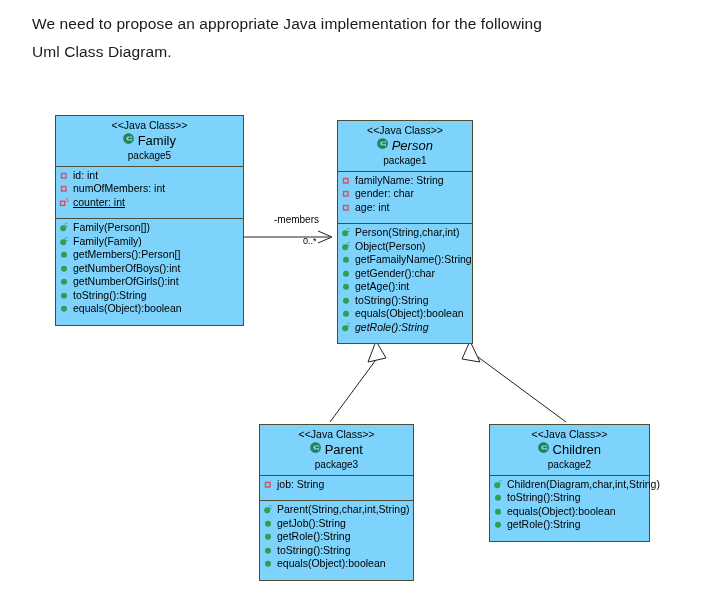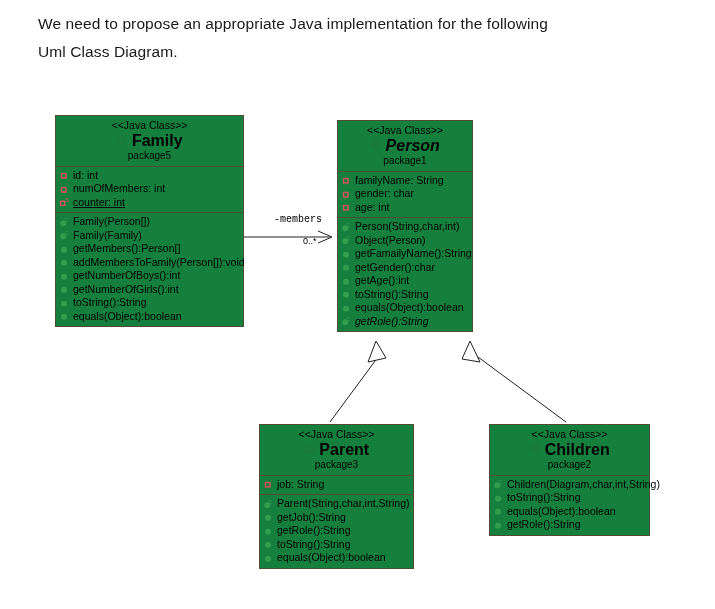--- a/index.html
+++ b/index.html
@@ -12,21 +12,21 @@
     height: 609px;
     position: relative;
     font-family: "Liberation Sans", sans-serif;
     color: #000000;
     overflow: hidden;
   }
 
   
   #prompt-text {
     position: absolute;
-    left: 38px;
+    left: 32px;
     top: 10px;
     width: 620px;
     font-size: 15.5px;
     line-height: 28px;
     color: #1a1a1a;
     letter-spacing: 0.1px;
   }
 
   
   #diagram {
@@ -41,54 +41,54 @@
     left: 0;
     top: 0;
     width: 715px;
     height: 609px;
     pointer-events: none;
   }
 
   
   .uml-class {
     position: absolute;
-    background: #15803d;
+    background: #7dd3fc;
     border: 1px solid #4d4d33;
     box-sizing: border-box;
     font-size: 10.5px;
     line-height: 13.5px;
   }
   .uml-header {
     text-align: center;
     padding: 3px 4px 4px 4px;
     border-bottom: 1px solid #4d4d33;
   }
   .stereotype {
     font-size: 10.5px;
     color: #000;
     line-height: 13px;
   }
   .class-title {
-    font-size: 16px;
-    font-weight: bold;
+    font-size: 13px;
+    font-weight: normal;
     line-height: 16px;
     white-space: nowrap;
   }
   .class-title.abstract .cname {
     font-style: italic;
   }
   .cname { vertical-align: middle; }
   .pkg {
     font-size: 10px;
     line-height: 13px;
     color: #000;
   }
 
   .uml-section {
-    padding: 2px 3px 3px 3px;
+    padding: 2px 3px 9px 3px;
     border-bottom: 1px solid #4d4d33;
   }
   .uml-section:last-child { border-bottom: none; }
 
   .member {
     white-space: nowrap;
     line-height: 13.5px;
     display: flex;
     align-items: center;
     gap: 3px;
@@ -137,21 +137,21 @@
       <line x1="330" y1="422" x2="378" y2="357" stroke="#222222" stroke-width="1"></line>
       <polygon points="376,341 386,358 368,362" fill="#ffffff" stroke="#222222" stroke-width="1"></polygon>
     </g>
 
     <g>
       <line x1="566" y1="422" x2="478" y2="357" stroke="#222222" stroke-width="1"></line>
       <polygon points="470,341 462,359 480,362" fill="#ffffff" stroke="#222222" stroke-width="1"></polygon>
     </g>
   </svg>
 
-  <div class="edge-label" style="left:274px; top:214px;font-family:Liberation Mono, monospace;">-members</div>
+  <div class="edge-label" style="left:274px; top:214px;">-members</div>
   <div class="edge-label" style="left:303px; top:235px; font-size:9px;">0..*</div>
 
   <div class="uml-class" id="class-family" style="left:55px; top:115px; width:189px;">
     <div class="uml-header">
       <div class="stereotype">&lt;&lt;Java Class&gt;&gt;</div>
       <div class="class-title">
         <span class="ico">
           <svg width="11" height="11" viewBox="0 0 11 11">
               <circle cx="5.5" cy="5.5" r="4.6" fill="none" stroke="#1a7a3c" stroke-width="1.5"></circle>
               <path d="M7.6 3.4 A3 3 0 1 0 7.6 7.6" fill="none" stroke="#1a7a3c" stroke-width="1.5"></path>
@@ -215,28 +215,20 @@
             </svg>
           </span>
         <span class="mlabel">getMembers():Person[]</span>
       </div>
       <div class="member">
         <span class="ico">
             <svg width="11" height="11" viewBox="0 0 11 11">
               <circle cx="5" cy="5.8" r="3" fill="#2f9e4f"></circle>
             </svg>
           </span>
-        <span class="mlabel">addMembersToFamily(Person[]):void</span>
-      </div>
-      <div class="member">
-        <span class="ico">
-            <svg width="11" height="11" viewBox="0 0 11 11">
-              <circle cx="5" cy="5.8" r="3" fill="#2f9e4f"></circle>
-            </svg>
-          </span>
         <span class="mlabel">getNumberOfBoys():int</span>
       </div>
       <div class="member">
         <span class="ico">
             <svg width="11" height="11" viewBox="0 0 11 11">
               <circle cx="5" cy="5.8" r="3" fill="#2f9e4f"></circle>
             </svg>
           </span>
         <span class="mlabel">getNumberOfGirls():int</span>
       </div>

